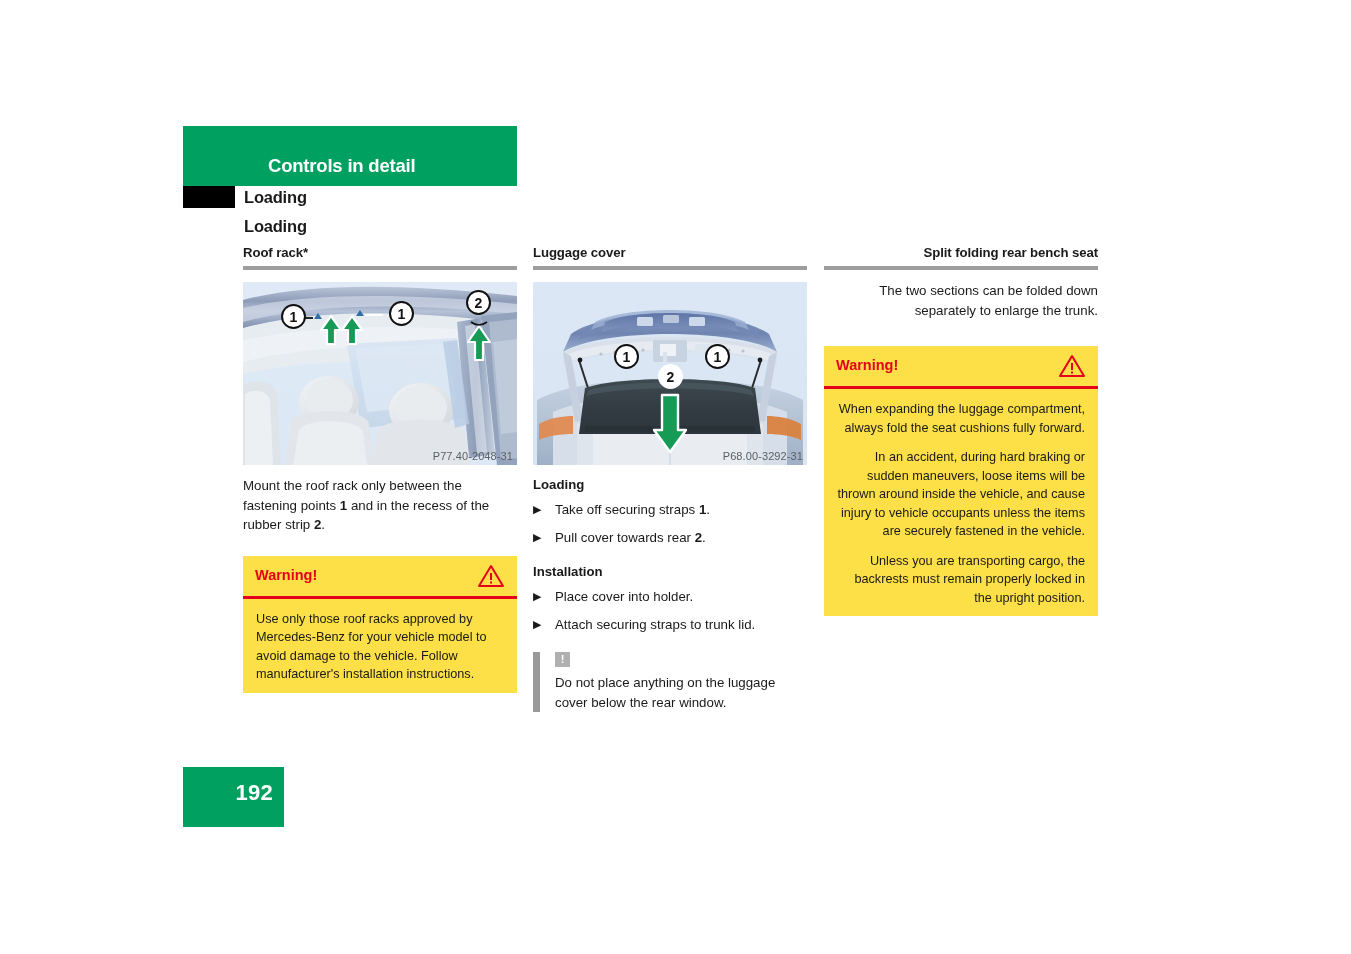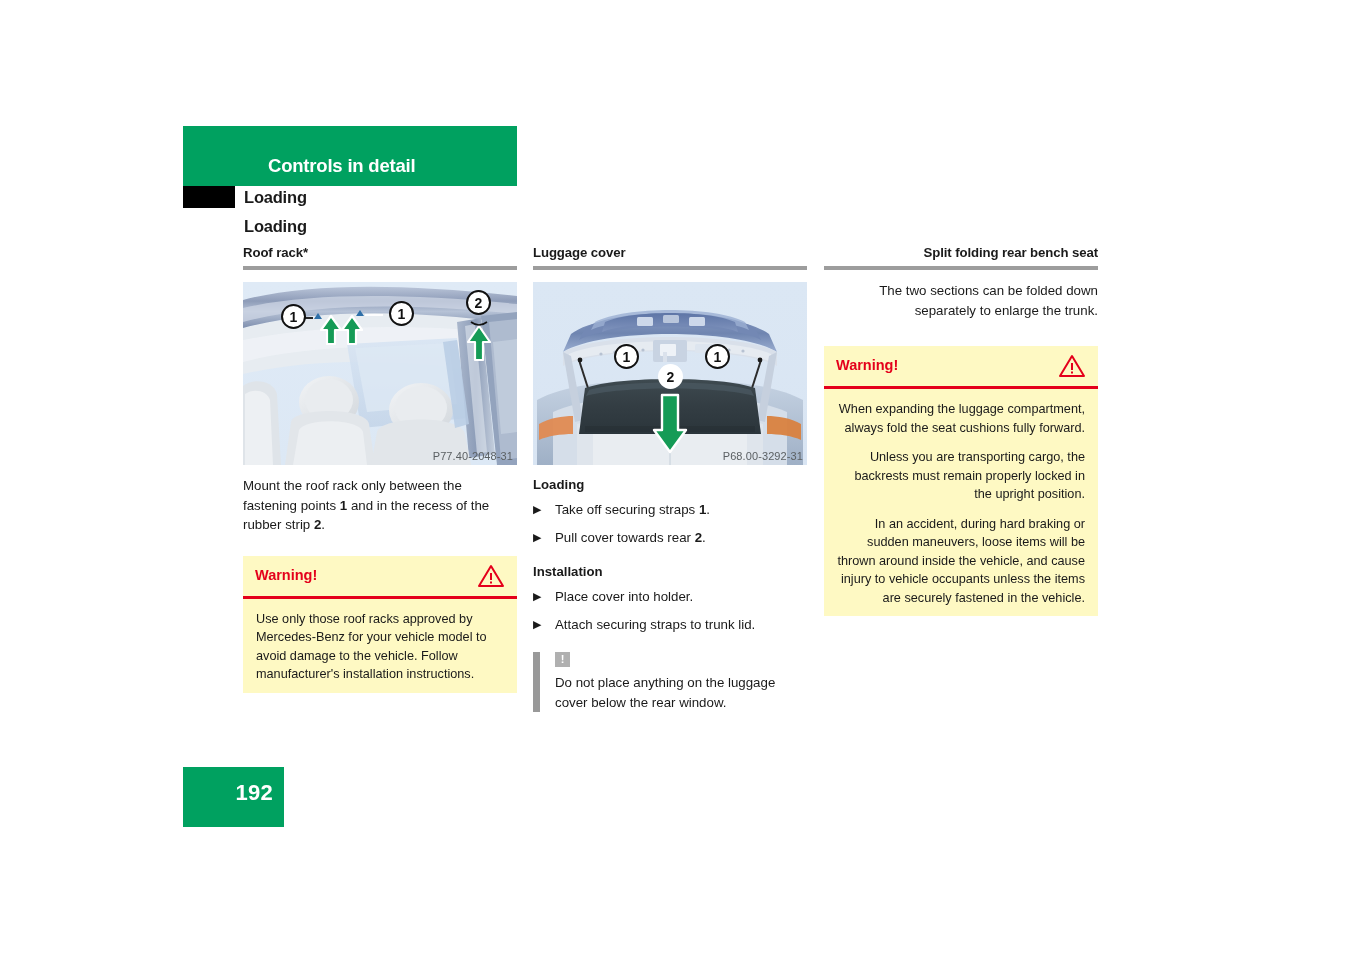--- a/index.html
+++ b/index.html
@@ -154,21 +154,21 @@
   }
   .callout-white {
     border-color: #ffffff;
     color: #111111;
     border-width: 2.5px;
     background: #ffffff;
   }
 
   
   .warnbox {
-    background: #fef9c3;
+    background: #fde047;
     width: 274px;
     box-sizing: border-box;
   }
   .warnbox-head {
     position: relative;
     height: 43px;
     border-bottom: 3px solid #e4001b;
     box-sizing: border-box;
   }
   .warnbox-title {
@@ -494,21 +494,21 @@
       <div class="warn-tri">
         <svg width="26" height="24" viewBox="0 0 26 24">
           <polygon points="13,2 25,22 1,22" fill="none" stroke="#e4001b" stroke-width="2" stroke-linejoin="round"></polygon>
           <rect x="12" y="9" width="2" height="7" fill="#e4001b"></rect>
           <rect x="12" y="17.5" width="2" height="2" fill="#e4001b"></rect>
         </svg>
       </div>
     </div>
     <div class="warnbox-body">
       <p>When expanding the luggage compartment, always fold the seat cushions fully forward.</p>
+      <p>In an accident, during hard braking or sudden maneuvers, loose items will be thrown around inside the vehicle, and cause injury to vehicle occupants unless the items are securely fastened in the vehicle.</p>
       <p>Unless you are transporting cargo, the backrests must remain properly locked in the upright position.</p>
-      <p>In an accident, during hard braking or sudden maneuvers, loose items will be thrown around inside the vehicle, and cause injury to vehicle occupants unless the items are securely fastened in the vehicle.</p>
     </div>
   </div>
 </div>
 
 <div class="pagenum-box">
   <div class="pagenum">192</div>
 </div>
 
 </body></html>

